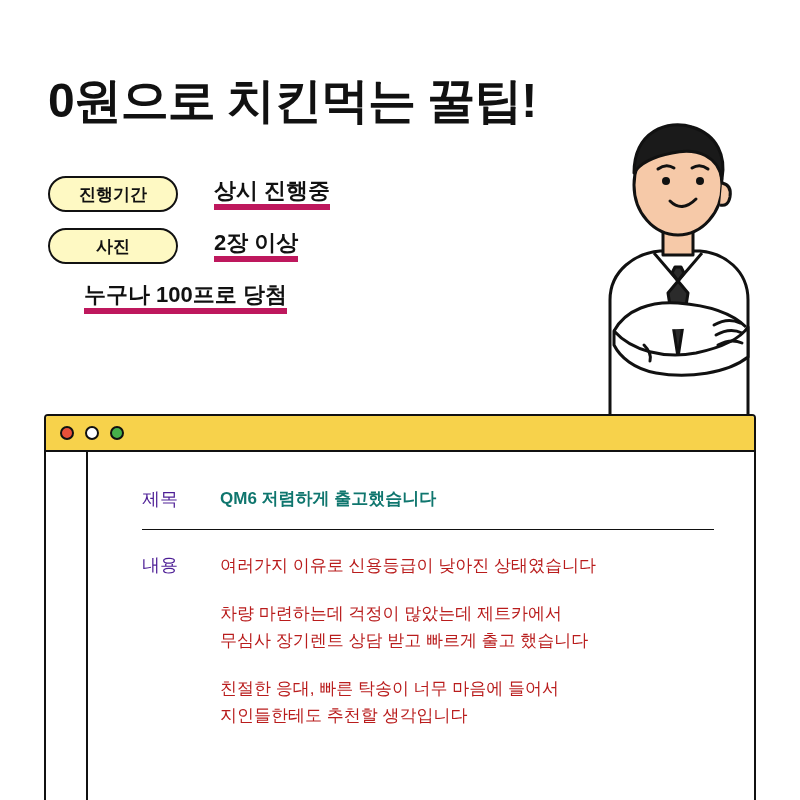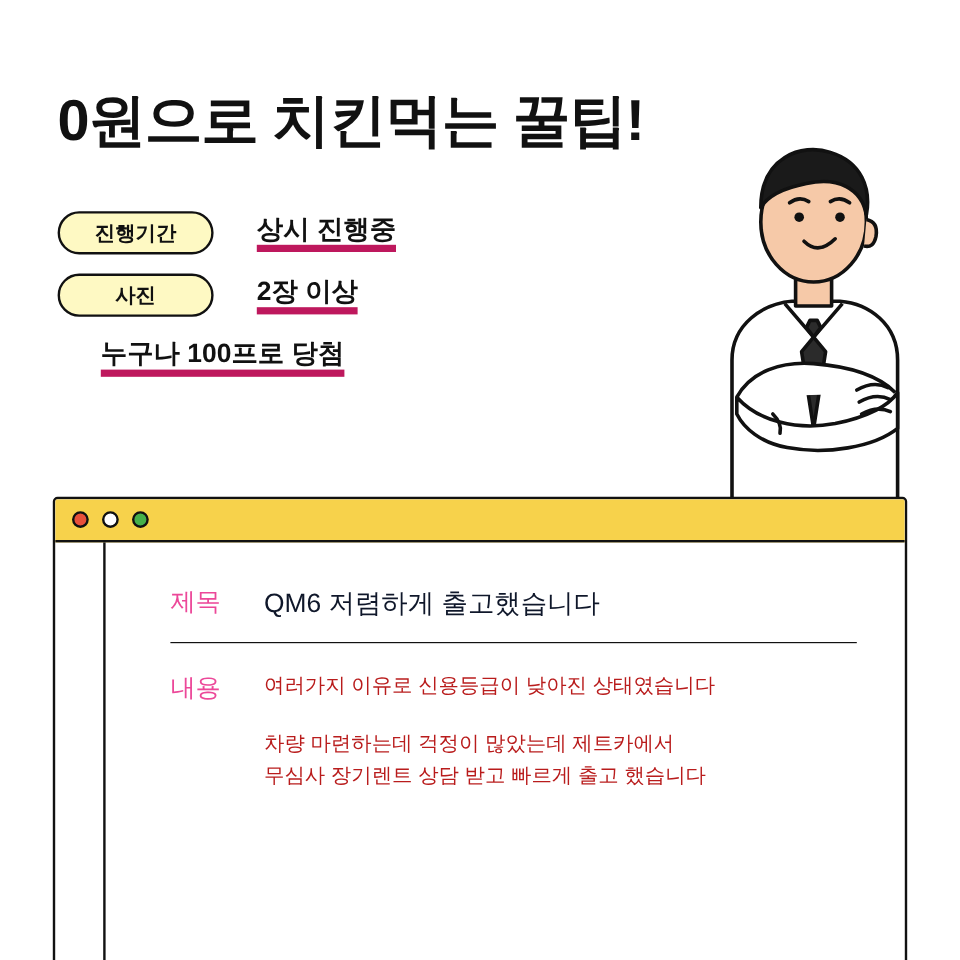--- a/index.html
+++ b/index.html
@@ -138,28 +138,28 @@
     box-sizing: border-box;
   }
 
   .field-row {
     display: flex;
     align-items: flex-start;
   }
   .field-label {
     width: 78px;
     flex: none;
-    font-size: 21px;
-    color: #ec4899;
+    font-size: 18px;
+    color: #4c1d95;
     line-height: 1.5;
   }
   .field-value {
-    font-size: 22px;
-    font-weight: normal;
-    color: #0f172a;
+    font-size: 17px;
+    font-weight: bold;
+    color: #0f766e;
     line-height: 1.5;
   }
   .field-divider {
     margin: 16px 0 22px 0;
     height: 0;
     border-top: 1.5px solid #111111;
   }
   .body-block {
     font-size: 17px;
     color: #b91c1c;
@@ -241,20 +241,21 @@
           <div class="field-value">QM6 저렴하게 출고했습니다</div>
         </div>
 
         <div class="field-divider"></div>
 
         <div class="field-row">
           <div class="field-label">내용</div>
           <div class="body-block">
             <p class="body-para">여러가지 이유로 신용등급이 낮아진 상태였습니다</p>
             <p class="body-para">차량 마련하는데 걱정이 많았는데 제트카에서<br>무심사 장기렌트 상담 받고 빠르게 출고 했습니다</p>
+            <p class="body-para">친절한 응대, 빠른 탁송이 너무 마음에 들어서<br>지인들한테도 추천할 생각입니다</p>
           </div>
         </div>
 
       </div>
     </div>
   </div>
 
 </div>
 
 </body></html>

